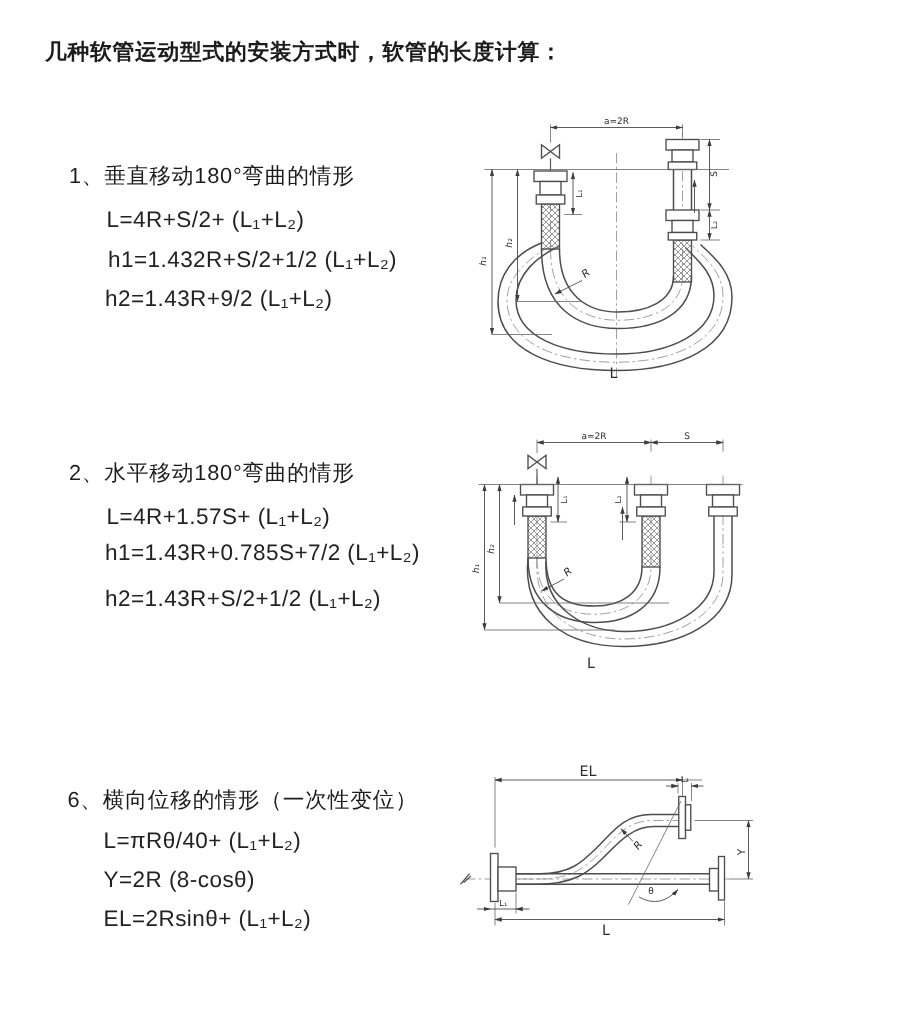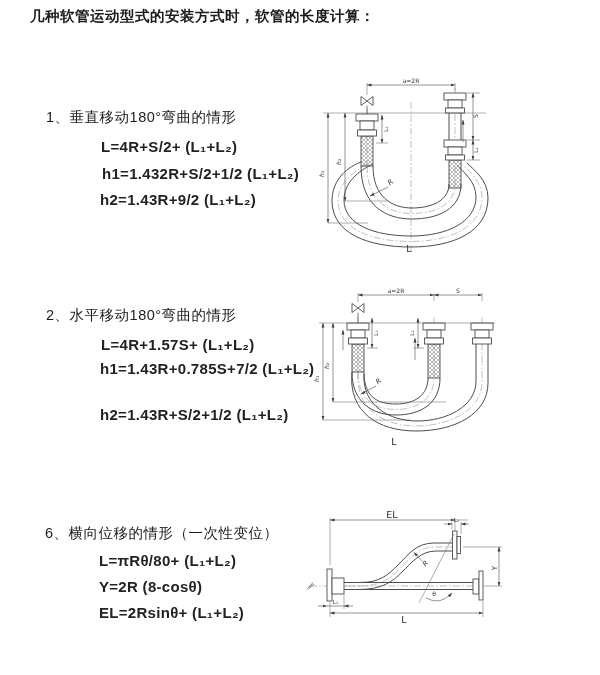--- a/index.html
+++ b/index.html
@@ -7,53 +7,53 @@
     width:600px;height:675px;
     background:#ffffff;
     position:relative;
     overflow:hidden;
     font-family:"Liberation Sans","DejaVu Sans",sans-serif;
     color:#1c1c1c;
   }
   .abs{position:absolute;white-space:nowrap;}
   .doc-title{font-size:14.5px;font-weight:bold;letter-spacing:0.5px;}
   .sec-heading{font-size:14.5px;font-weight:normal;letter-spacing:0.5px;}
-  .formula{font-size:15px;font-weight:bold;letter-spacing:0.3px;color:#222;margin-left:30px;}
+  .formula{font-size:15px;font-weight:normal;letter-spacing:0.3px;color:#222;}
   svg{position:absolute;overflow:visible;}
   .wall{fill:none;stroke:#4d4d4d;stroke-width:1;}
   .thinw{fill:none;stroke:#5a5a5a;stroke-width:0.8;}
   .ext{fill:none;stroke:#6a6a6a;stroke-width:0.55;}
   .dim{fill:none;stroke:#4a4a4a;stroke-width:0.6;}
   .cl{fill:none;stroke:#8c8c8c;stroke-width:0.55;stroke-dasharray:7 2.2 1.6 2.2;}
   .fit{fill:#ffffff;stroke:#4d4d4d;stroke-width:0.9;}
   .braid{stroke:#4d4d4d;stroke-width:0.9;}
   .valve{fill:none;stroke:#4d4d4d;stroke-width:0.9;}
   .lbl{fill:#2c2c2c;font-family:"DejaVu Sans",sans-serif;font-size:6px;}
   .lbl-it{font-style:italic;}
   .lbl-sm{font-size:5.5px;}
   .lbl-md{font-size:7px;}
   .lbl-lg{font-size:9.5px;}
 </style>
 </head>
 <body>
 
-<div class="abs doc-title" style="left:30px;top:7px">几种软管运动型式的安装方式时，软管的长度计算：</div>
+<div class="abs doc-title" style="left:30px;top:25px">几种软管运动型式的安装方式时，软管的长度计算：</div>
 
 <div class="abs sec-heading" style="left:46px;top:108px">1、垂直移动180°弯曲的情形</div>
 <div class="abs formula" style="left:71px;top:138px">L=4R+S/2+ (L₁+L₂)</div>
 <div class="abs formula" style="left:72px;top:165px">h1=1.432R+S/2+1/2 (L₁+L₂)</div>
 <div class="abs formula" style="left:70px;top:191px">h2=1.43R+9/2 (L₁+L₂)</div>
 
 <div class="abs sec-heading" style="left:46px;top:306px">2、水平移动180°弯曲的情形</div>
 <div class="abs formula" style="left:71px;top:336px">L=4R+1.57S+ (L₁+L₂)</div>
 <div class="abs formula" style="left:70px;top:360px">h1=1.43R+0.785S+7/2 (L₁+L₂)</div>
-<div class="abs formula" style="left:70px;top:406px">h2=1.43R+S/2+1/2 (L₁+L₂)</div>
+<div class="abs formula" style="left:70px;top:391px">h2=1.43R+S/2+1/2 (L₁+L₂)</div>
 
 <div class="abs sec-heading" style="left:45px;top:524px">6、横向位移的情形（一次性变位）</div>
-<div class="abs formula" style="left:69px;top:552px">L=πRθ/80+ (L₁+L₂)</div>
+<div class="abs formula" style="left:69px;top:552px">L=πRθ/40+ (L₁+L₂)</div>
 <div class="abs formula" style="left:69px;top:578px">Y=2R (8-cosθ)</div>
 <div class="abs formula" style="left:69px;top:604px">EL=2Rsinθ+ (L₁+L₂)</div>
 
 <svg style="left:310px;top:70px" width="280" height="190" viewBox="0 0 280 190">
   <defs>
     <marker id="m1" viewBox="0 0 8 6" refX="7.5" refY="3" markerWidth="8" markerHeight="6" orient="auto-start-reverse">
       <path d="M0,0.6 L8,3 L0,5.4 Z" fill="#3c3c3c"></path>
     </marker>
     <pattern id="b1" patternUnits="userSpaceOnUse" width="4" height="4">
       <path d="M0,4 L4,0 M0,0 L4,4" stroke="#777" stroke-width="0.5"></path>

